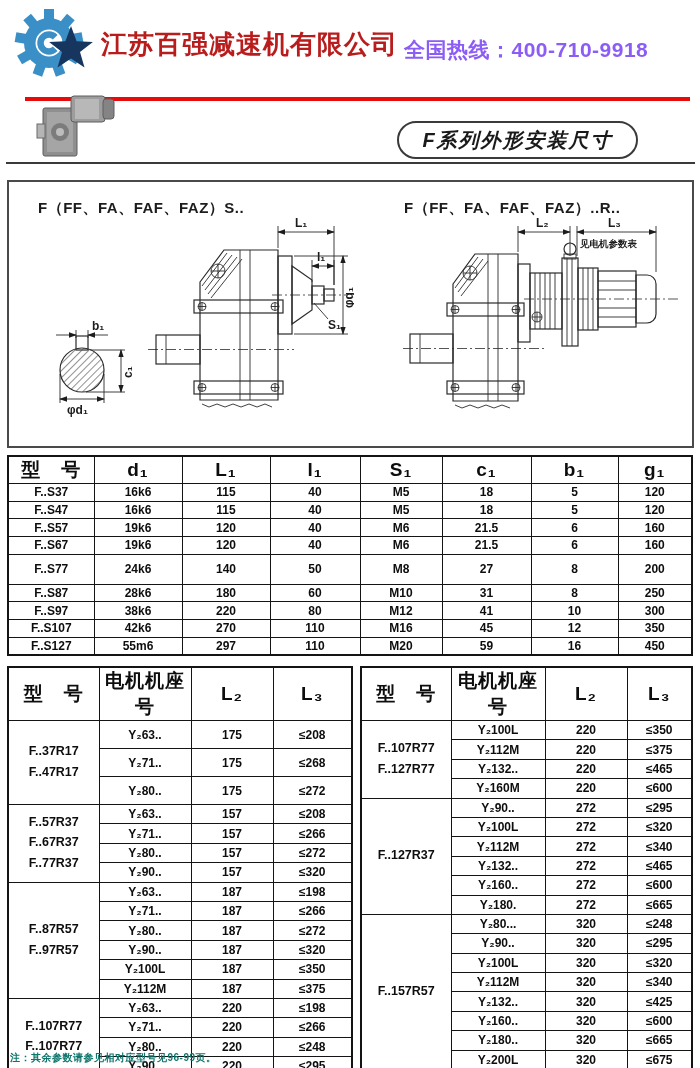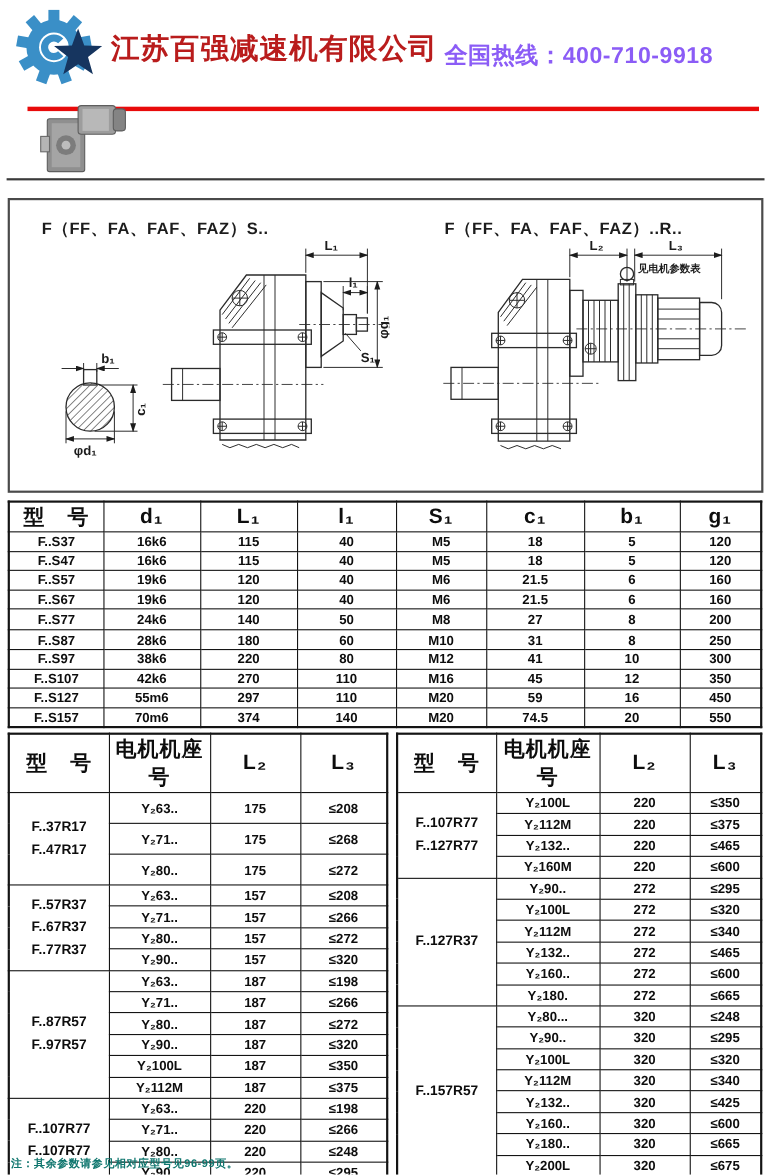--- a/index.html
+++ b/index.html
@@ -92,20 +92,23 @@
     <rect x="16" y="22" width="34" height="48" rx="2" fill="#8f8f8f" stroke="#5e5e5e"></rect>
     <rect x="20" y="26" width="26" height="40" fill="#a5a5a5"></rect>
     <rect x="10" y="38" width="8" height="14" fill="#b5b5b5" stroke="#6a6a6a"></rect>
     <rect x="44" y="10" width="34" height="26" rx="3" fill="#9d9d9d" stroke="#5e5e5e"></rect>
     <rect x="48" y="13" width="24" height="20" fill="#b8b8b8"></rect>
     <rect x="76" y="13" width="11" height="20" rx="3" fill="#848484" stroke="#5e5e5e"></rect>
     <circle cx="33" cy="46" r="9" fill="#7c7c7c"></circle>
     <circle cx="33" cy="46" r="4" fill="#bdbdbd"></circle>
   </svg>
 
+  <div class="pill">
+    <span>F系列外形安装尺寸</span>
+  </div>
   <div class="black-rule"></div>
 
   <div class="drawings-box">
 
     <svg class="dwg" style="left:3px;top:4px" width="342" height="262" viewBox="0 0 342 262">
       <defs>
         <pattern id="hatch" width="5" height="5" patternUnits="userSpaceOnUse" patternTransform="rotate(45)">
           <line x1="0" y1="0" x2="0" y2="5" stroke="#555" stroke-width="1.3"></line>
         </pattern>
         <marker id="arr" markerWidth="9" markerHeight="8" refX="8" refY="3" orient="auto-start-reverse">
@@ -279,21 +282,21 @@
           <tr style="height: 17.6px;">
             <td>F..S67</td>
             <td>19k6</td>
             <td>120</td>
             <td>40</td>
             <td>M6</td>
             <td>21.5</td>
             <td>6</td>
             <td>160</td>
           </tr>
-          <tr style="height: 19px;">
+          <tr style="height: 30px;">
             <td>F..S77</td>
             <td>24k6</td>
             <td>140</td>
             <td>50</td>
             <td>M8</td>
             <td>27</td>
             <td>8</td>
             <td>200</td>
           </tr>
           <tr style="height: 17.6px;">
@@ -328,30 +331,20 @@
           </tr>
           <tr style="height: 17.6px;">
             <td>F..S127</td>
             <td>55m6</td>
             <td>297</td>
             <td>110</td>
             <td>M20</td>
             <td>59</td>
             <td>16</td>
             <td>450</td>
-          </tr>
-          <tr style="height: 17.6px;">
-            <td>F..S157</td>
-            <td>70m6</td>
-            <td>374</td>
-            <td>140</td>
-            <td>M20</td>
-            <td>74.5</td>
-            <td>20</td>
-            <td>550</td>
           </tr>
         </tbody>
     </table>
   </div>
 
   <div class="grid-table" id="motor-left">
     <table>
       <colgroup>
           <col style="width:91px">
           <col style="width:92px">

